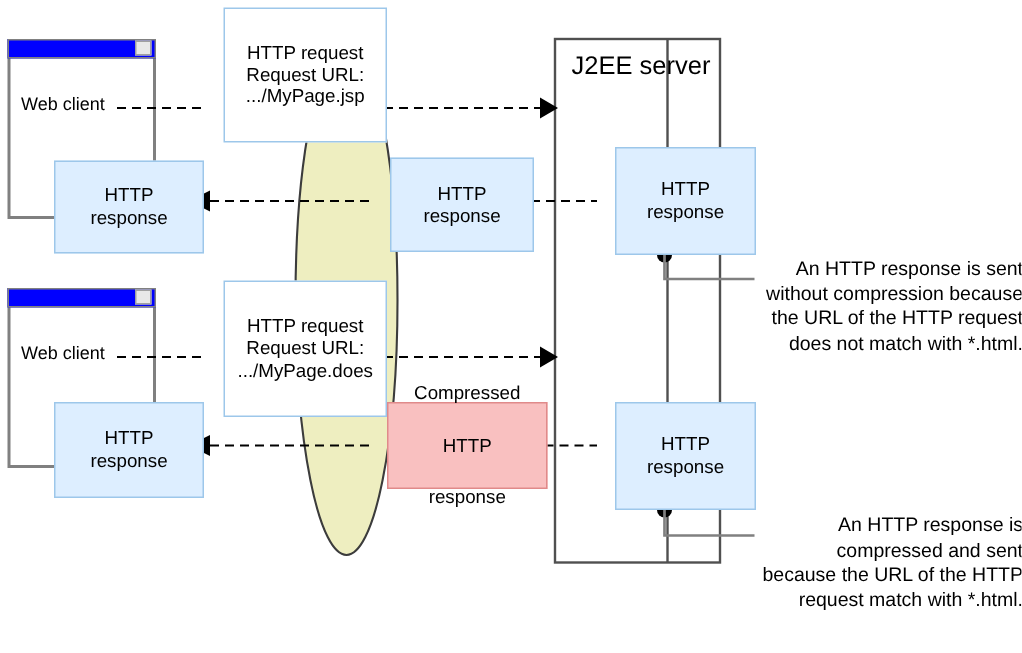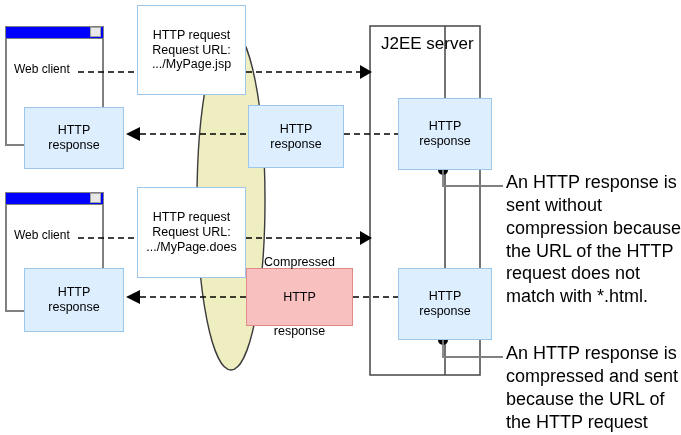--- a/index.html
+++ b/index.html
@@ -1,30 +1,30 @@
 <!DOCTYPE html>
 <html><head>
 <meta charset="utf-8">
 <style>
   html,body{margin:0;padding:0;background:#ffffff;}
   body{width:681px;height:435px;overflow:hidden;font-family:"Liberation Sans",sans-serif;color:#000;}
   #stage{position:relative;width:681px;height:435px;background:#fff;}
   svg.layer{position:absolute;left:0;top:0;width:681px;height:435px;}
-  .node{position:absolute;box-sizing:border-box;display:flex;align-items:center;justify-content:center;line-height:1.18;}
+  .node{position:absolute;box-sizing:border-box;display:flex;align-items:center;justify-content:center;line-height:1.18;margin-left:12px;}
   
   .winframe{position:absolute;box-sizing:border-box;background:#ffffff;border:2px solid #808080;}
   .wintitle{position:absolute;box-sizing:border-box;background:#0000ff;border:1px solid #808080;}
   .winbtn{position:absolute;box-sizing:border-box;background:#e8e8e8;border:1px solid #a0a0a0;}
   .winlabel{position:absolute;font-size:12px;color:#000;white-space:nowrap;}
   
   .bx-blue{background:#ddeeff;border:1.5px solid #9dc7ea;font-size:12.5px;}
   .bx-white{background:#ffffff;border:1.5px solid #9dc7ea;font-size:12.5px;}
   .bx-pink{background:#f9c0c0;border:1.5px solid #e08a8a;font-size:12.5px;}
   .srv-label{position:absolute;font-size:17px;white-space:nowrap;}
-  .note{position:absolute;font-size:18px;line-height:1.27;color:#000;width:176px;}
+  .note{position:absolute;font-size:13px;line-height:1.27;color:#000;width:176px;text-align:right;}
   .reqtext{display:block;}
 </style>
 </head>
 <body>
 
 <div id="stage">
 
   <div class="winframe" style="left:5px;top:26px;width:99px;height:120px;"></div>
   <div class="wintitle" style="left:5px;top:26px;width:99px;height:13px;"></div>
   <div class="winbtn" style="left:90px;top:27px;width:11px;height:10px;"></div>

